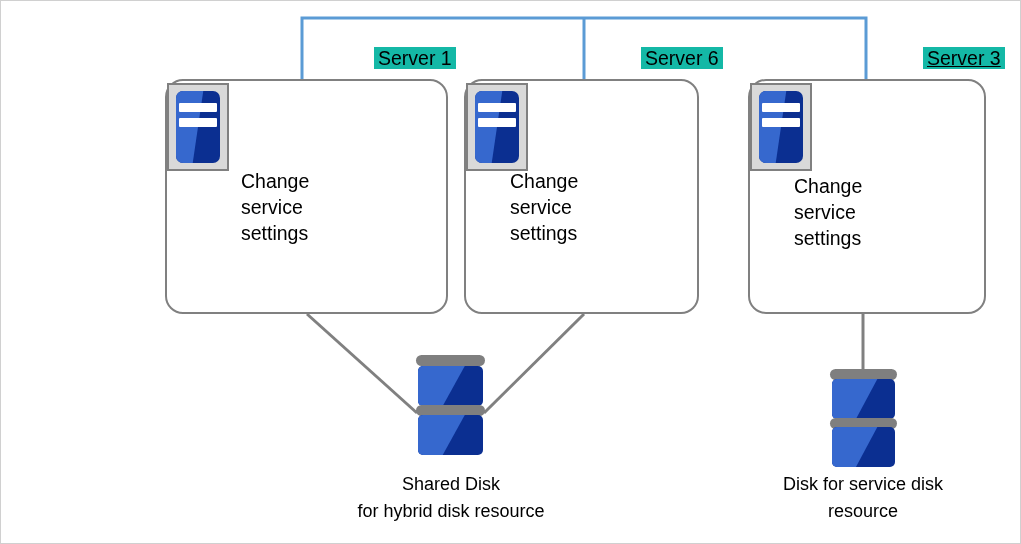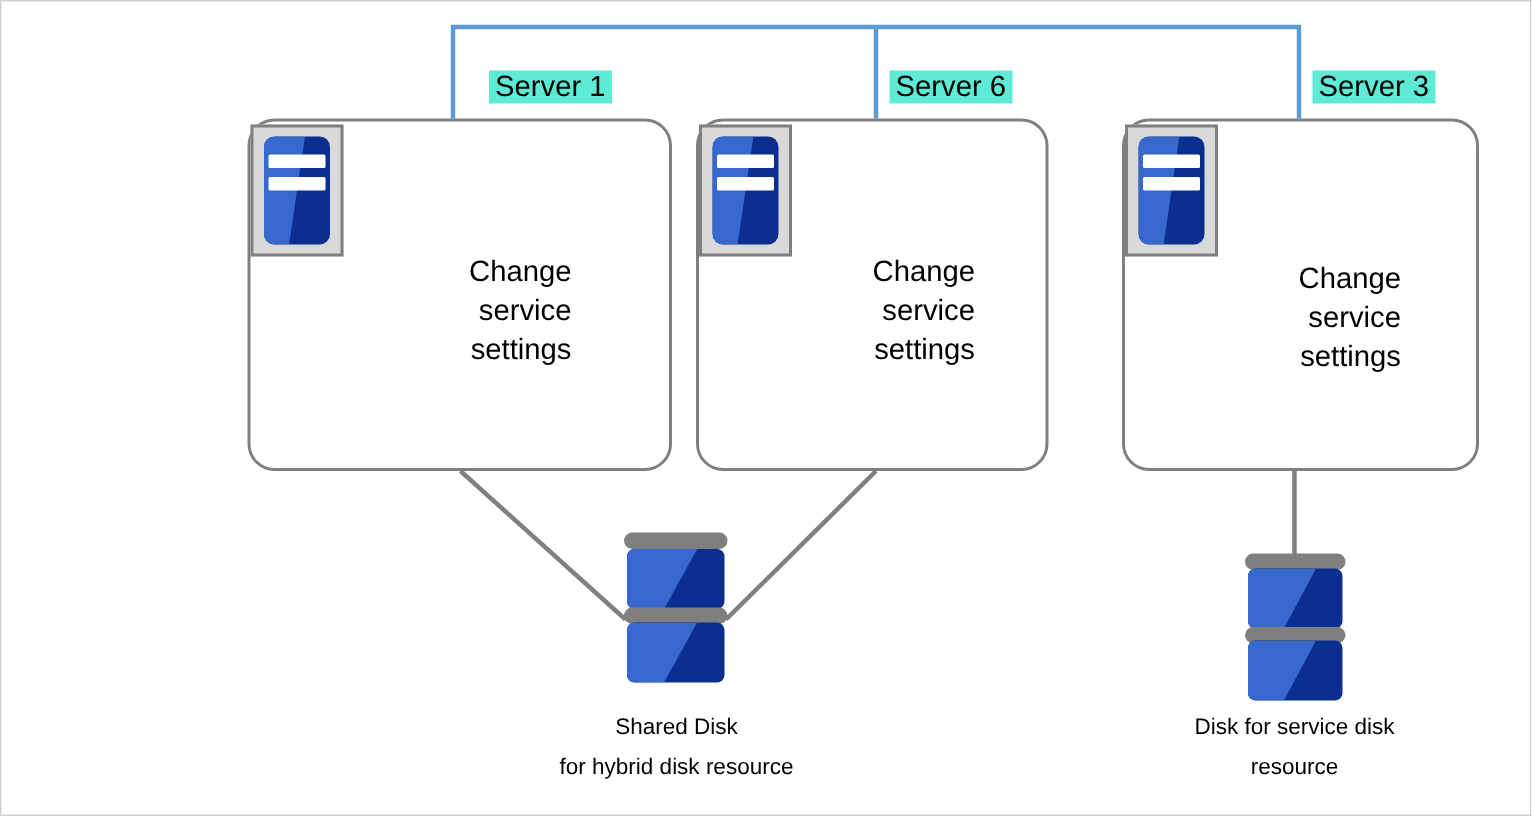--- a/index.html
+++ b/index.html
@@ -32,21 +32,21 @@
   .server-box {
     position: absolute;
     background: #ffffff;
     border: 2px solid #808080;
     border-radius: 18px;
     box-sizing: border-box;
     z-index: 3;
   }
   .server-body-text {
     position: absolute;
-    text-align: right;
+    text-align: left;
     font-size: 19.5px;
     line-height: 26px;
     color: #000000;
     white-space: pre-line;
     z-index: 5;
   }
 
   
   .server-icon {
     position: absolute;
@@ -83,27 +83,28 @@
     height: 11.5%;
     background: #ffffff;
     border-radius: 1px;
   }
   .server-icon .bar.b1 { top: 21%; }
   .server-icon .bar.b2 { top: 39%; }
 
   
   .server-label {
     position: absolute;
-    background: #5eead4;
+    background: #14b8a6;
     font-size: 19.5px;
     line-height: 22px;
     color: #000000;
     white-space: nowrap;
     z-index: 4;
     padding: 0 4px;
+    margin-left: 48px;
   }
 
   
   .disk {
     position: absolute;
     z-index: 3;
   }
   .disk .platter-bar {
     position: absolute;
     left: 0;
@@ -126,21 +127,21 @@
     left: 0;
     top: 0;
     width: 100%;
     height: 100%;
     background: #3668ce;
     clip-path: polygon(0 0, 72% 0, 38% 100%, 0 100%);
   }
   .disk-caption {
     position: absolute;
     text-align: center;
-    font-size: 15px;
+    font-size: 18px;
     line-height: 27px;
     color: #000000;
     white-space: pre-line;
     z-index: 4;
   }
 </style>
 </head>
 <body>
 
 <div id="canvas">
@@ -201,21 +202,21 @@
       <div class="lit"></div>
     </div>
     <div class="bar b1"></div>
     <div class="bar b2"></div>
   </div>
 
   <div class="server-body-text" style="left:793px; top:172px; width:140px;">Change
 service
 settings</div>
 
-  <div class="server-label" style="left:874px; top:46px;">Server 3</div>
+  <div class="server-label" style="left:874px; top:46px;text-decoration:underline;">Server 3</div>
 
   <div class="disk" style="left:415px; top:354px; width:69px; height:100px;">
     <div class="platter-bar" style="top:0px;"></div>
     <div class="platter" style="top:11px;">
       <div class="lit"></div>
     </div>
     <div class="platter-bar" style="top:50px;"></div>
     <div class="platter" style="top:60px;">
       <div class="lit"></div>
     </div>

